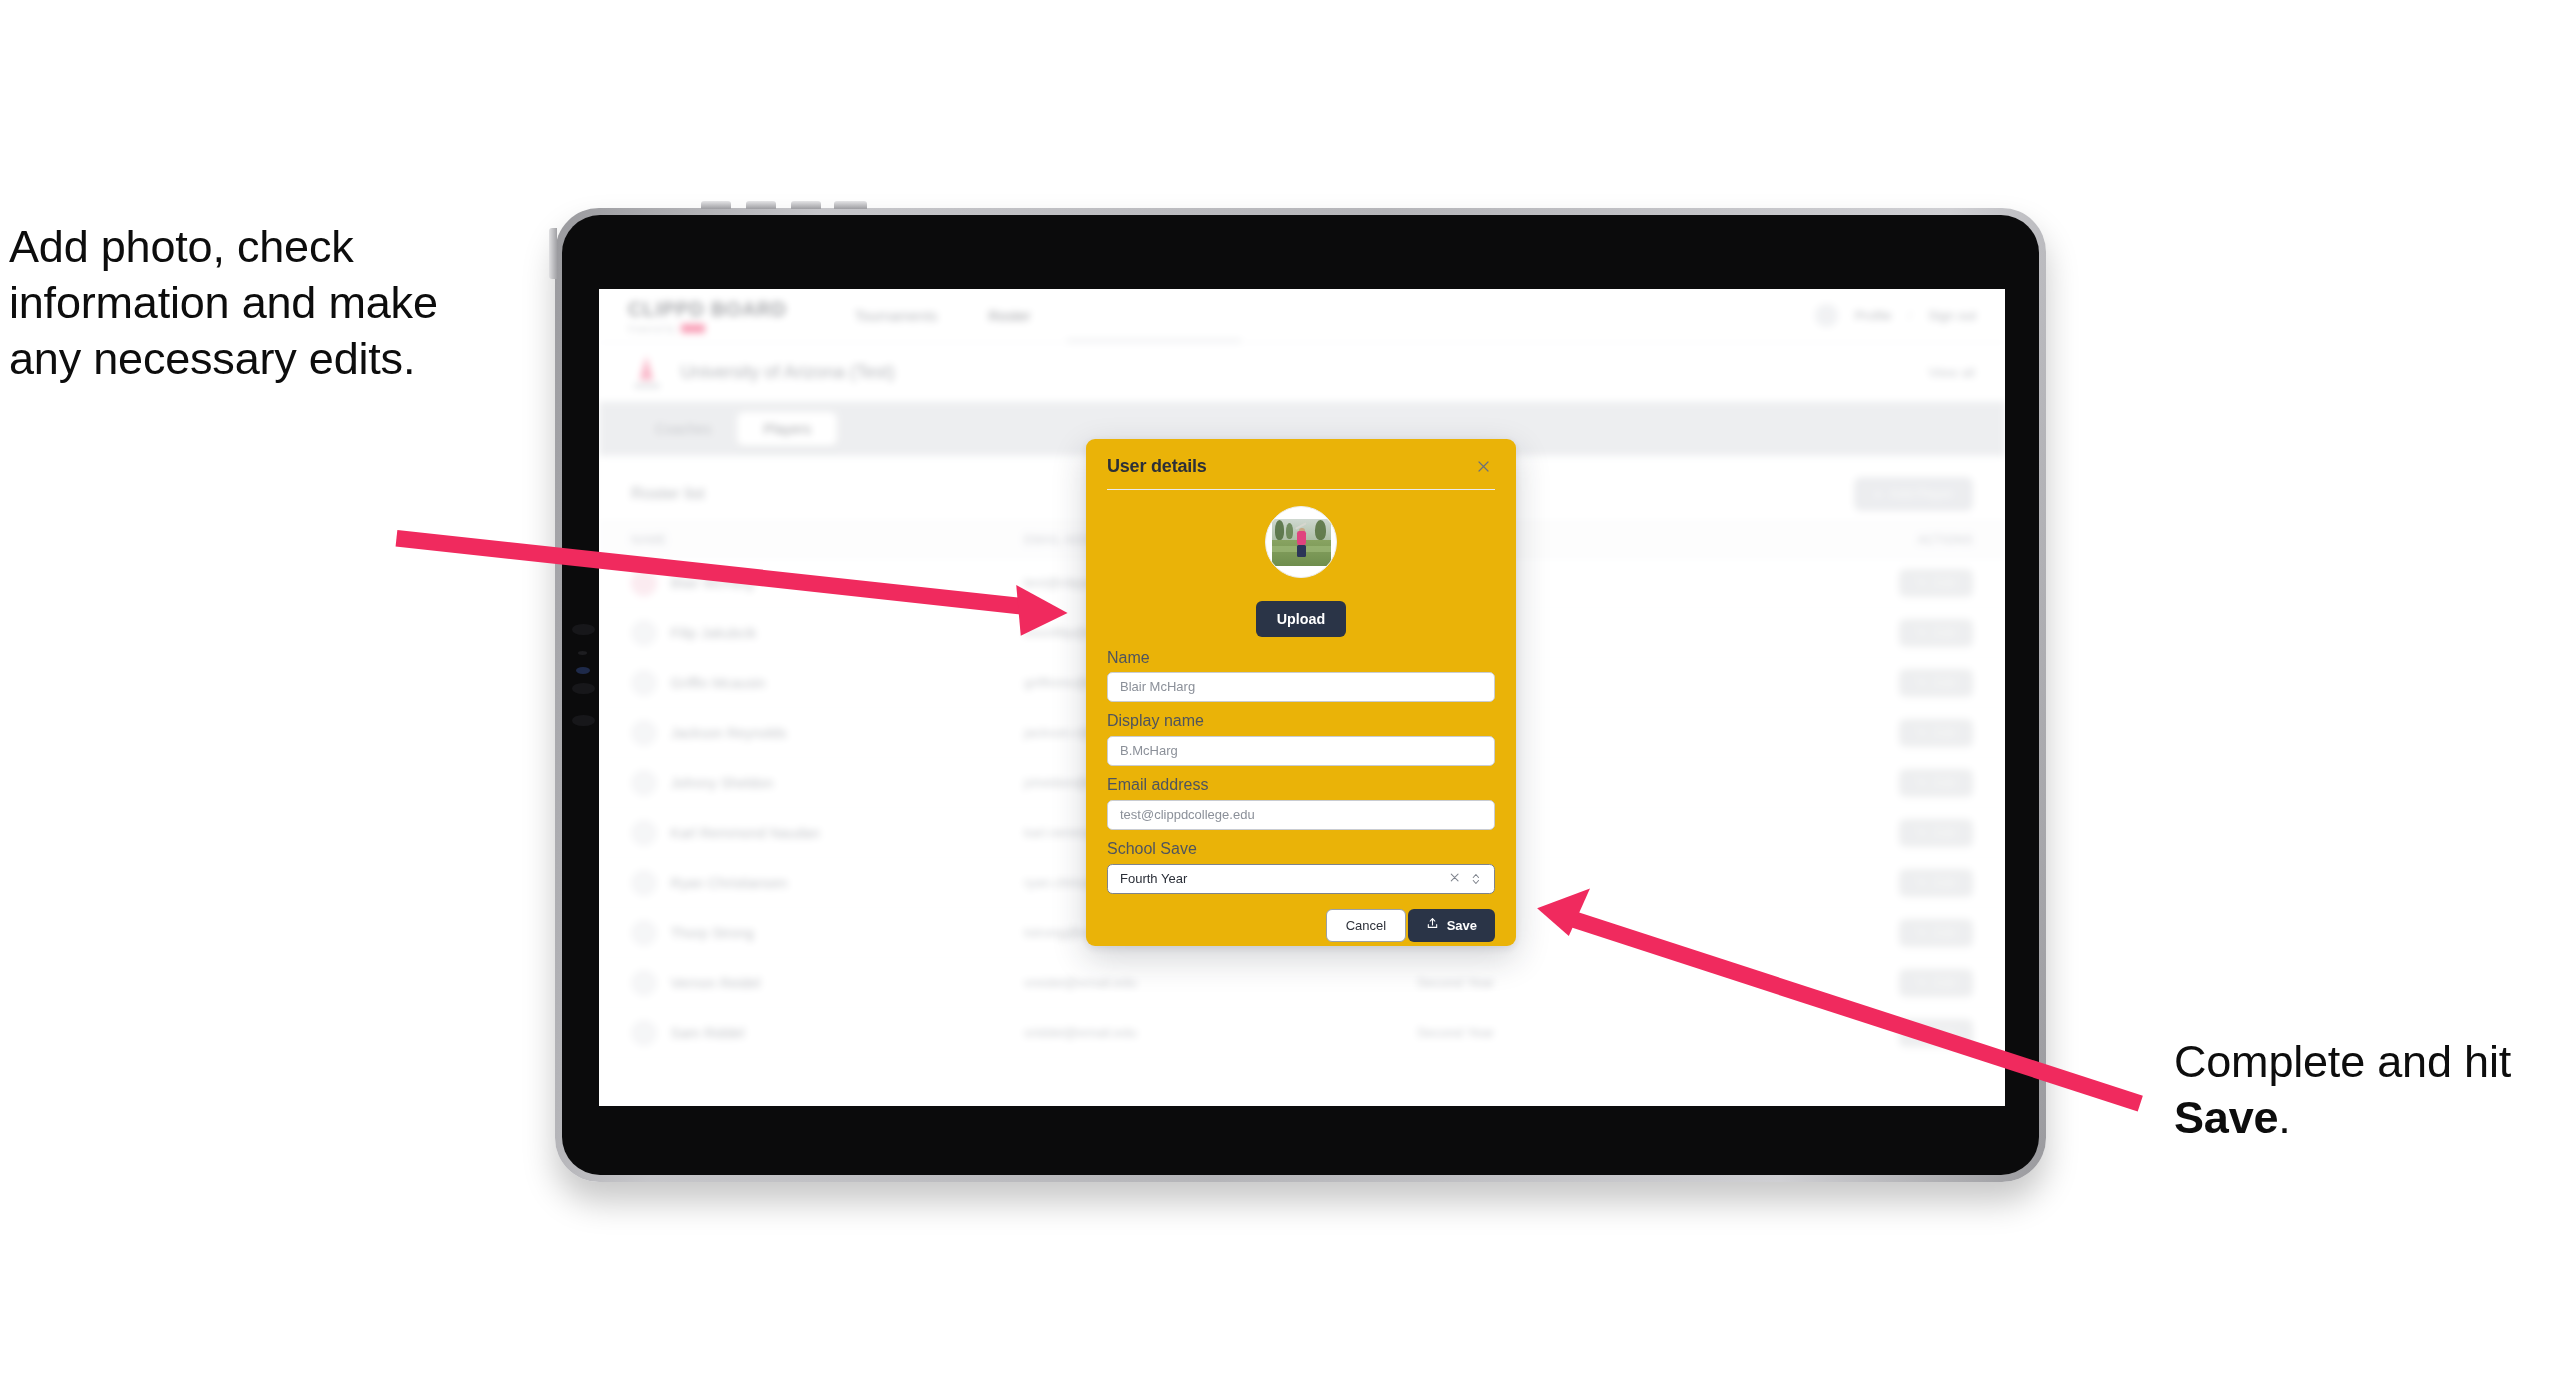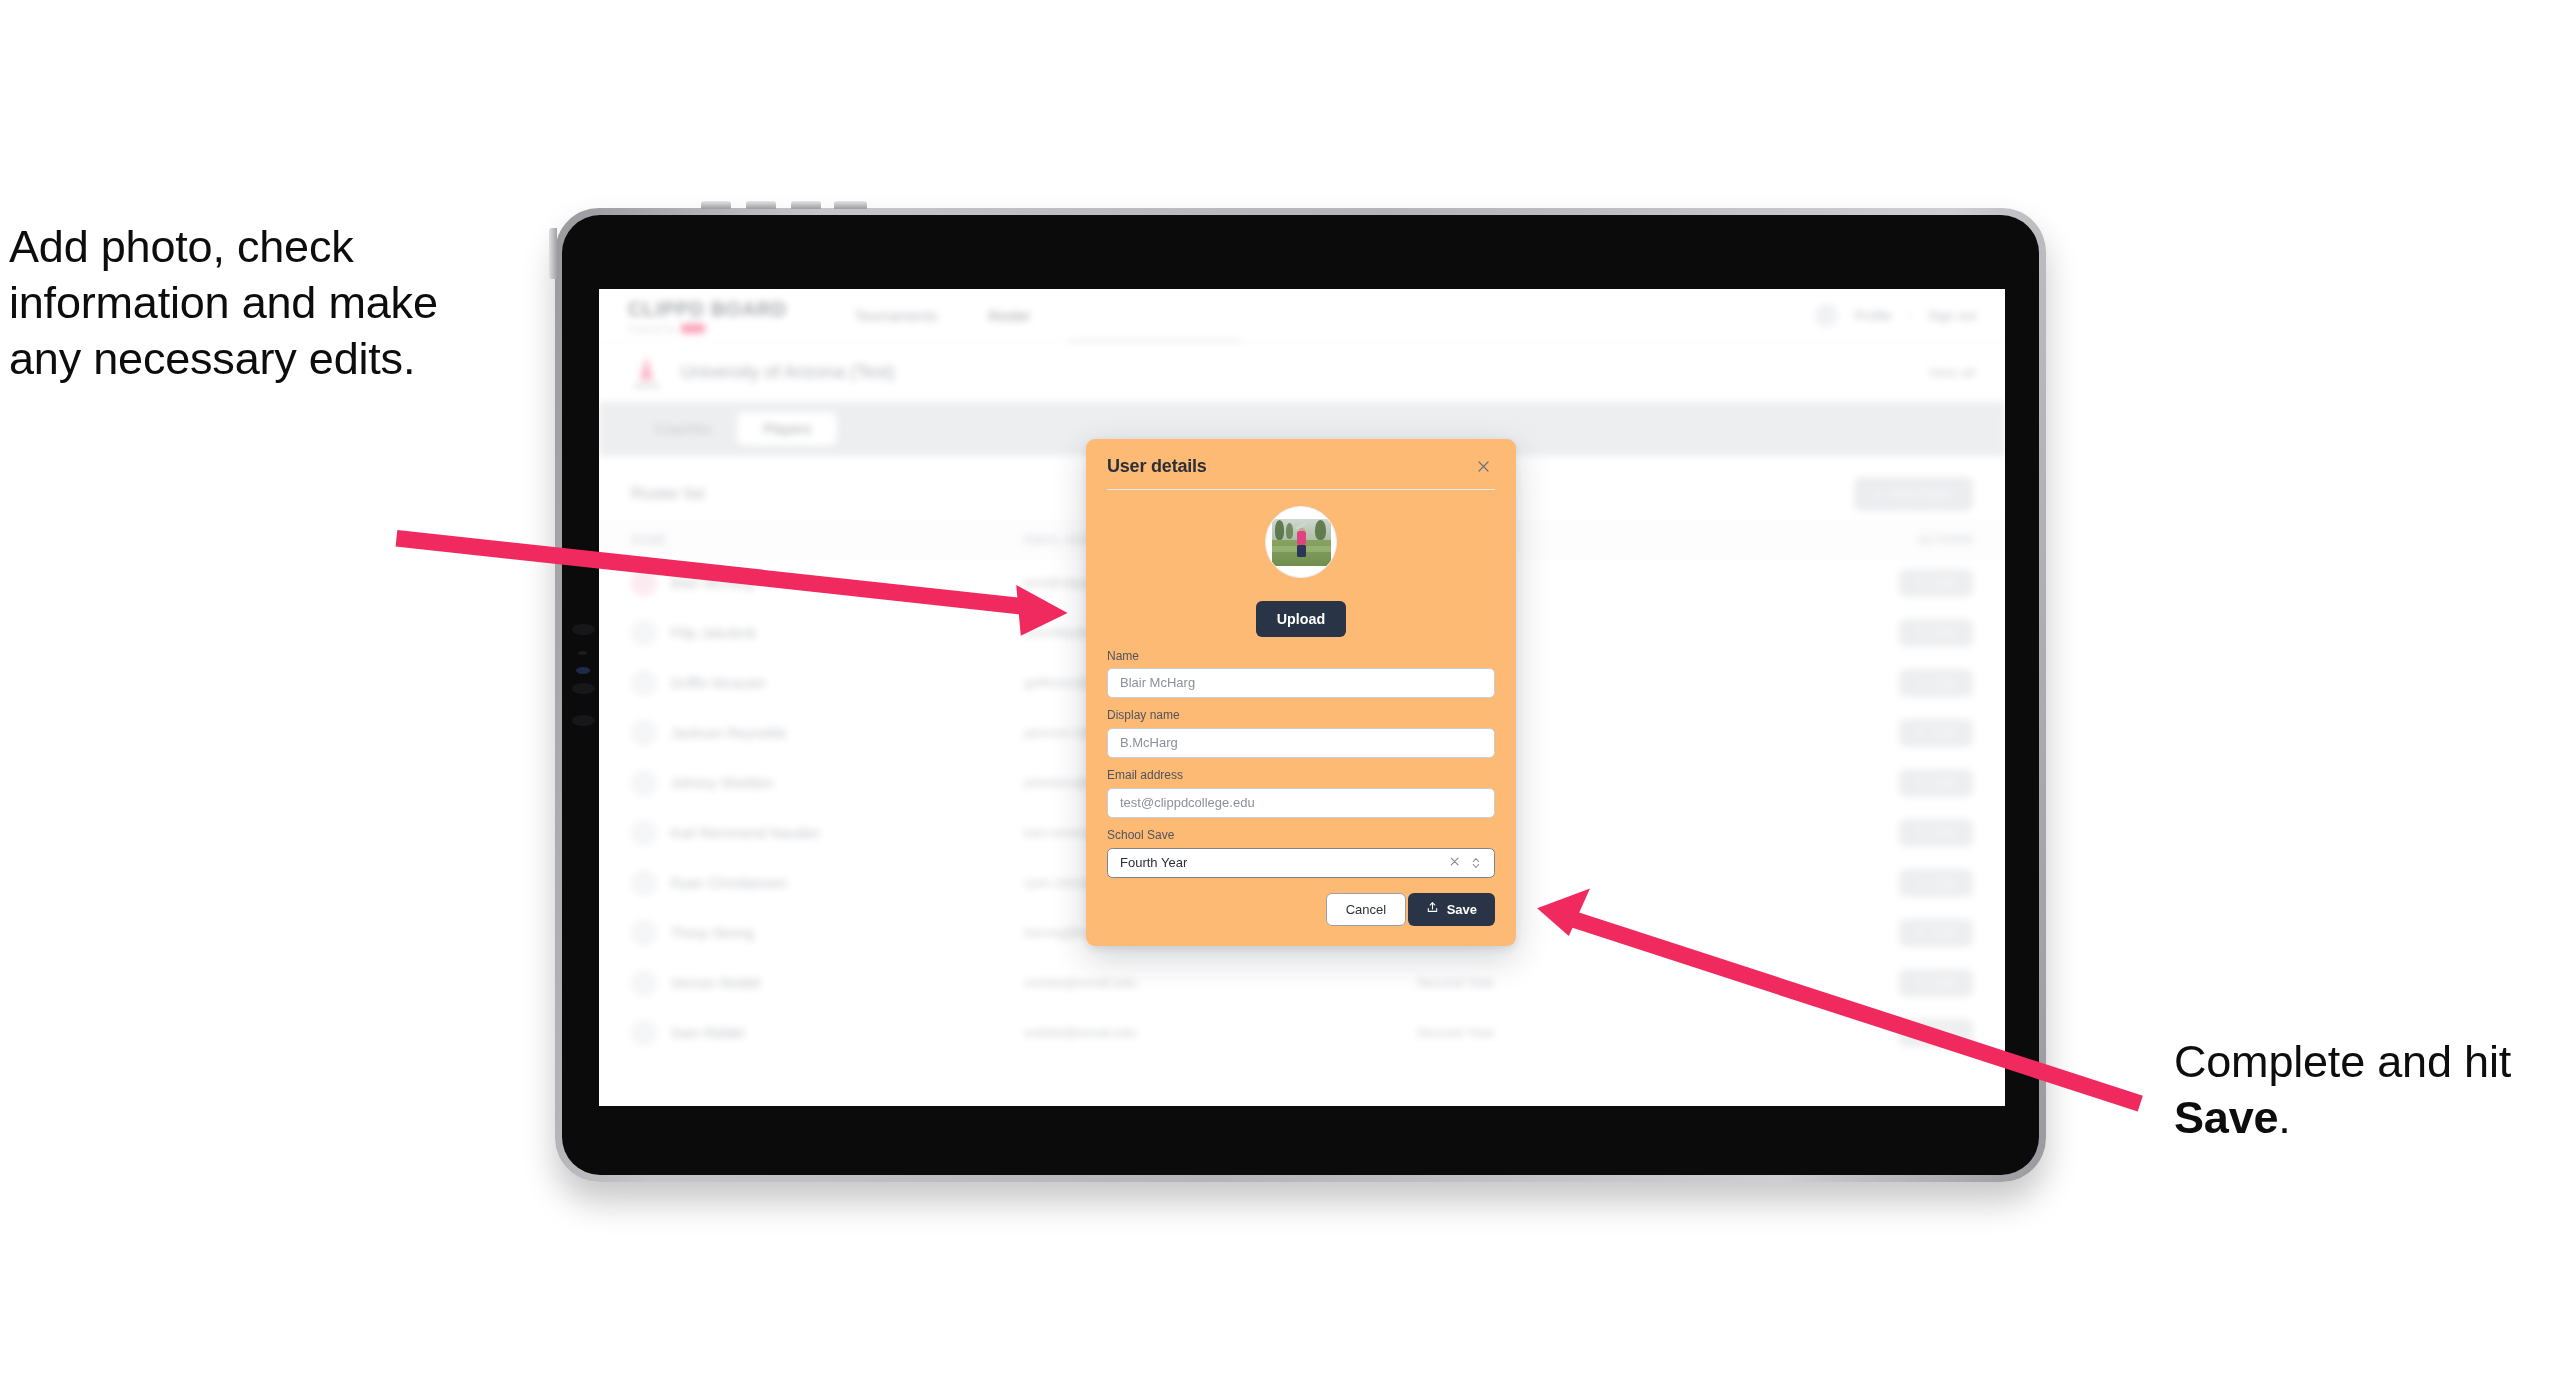--- a/index.html
+++ b/index.html
@@ -174,21 +174,21 @@
   }
 
   
   #veil { position:absolute; inset:0; background: rgba(255,255,255,.55); }
 
   
   #modal {
     position:absolute;
     left: 1086px; top: 439px;
     width: 430px; height: 507px;
-    background:#fdba74;
+    background:#eab308;
     border-radius: 9px;
     box-shadow: 0 12px 35px rgba(30,35,50,.20), 0 2.3px 7.5px rgba(30,35,50,.09);
     padding: 16.6px 21px 0 21px;
   }
   .modal-titlerow {
     display:flex; align-items:center; justify-content:space-between;
     padding-bottom: 10.6px; border-bottom: 0.8px solid #e9eaee;
   }
   .modal-title { font-size: 18px; font-weight: 700; color:#2b2f38; letter-spacing:-0.2px; }
   .modal-close {
@@ -224,21 +224,21 @@
   .ph-club { position:absolute; left:40%; top:14%; width:12px; height:2.3px;
              background:#d6d6cf; transform: rotate(-28deg); border-radius:1.5px; }
 
   .btn-upload {
     background:#2a3447; color:#fff; font-size: 14.3px; font-weight:600;
     padding: 9.8px 20.4px; border-radius: 6px; cursor:pointer; border:none;
     font-family:"Liberation Sans", sans-serif;
   }
 
   .field { margin-bottom: 10.6px; }
-  .field-label { font-size: 12px; color:#4f545e; margin-bottom: 5.3px; display:block; }
+  .field-label { font-size: 16px; color:#4f545e; margin-bottom: 5.3px; display:block; }
   .field-input {
     width: 100%; height: 30px;
     border: 0.8px solid #c9ccd2; border-radius: 5.3px;
     padding: 0 12px; font-size: 13px; color:#8b9099;
     font-family:"Liberation Sans", sans-serif; background:#fff;
   }
   .field-input::placeholder { color:#8b9099; }
 
   .select-wrap { position: relative; }
   .select-box {

